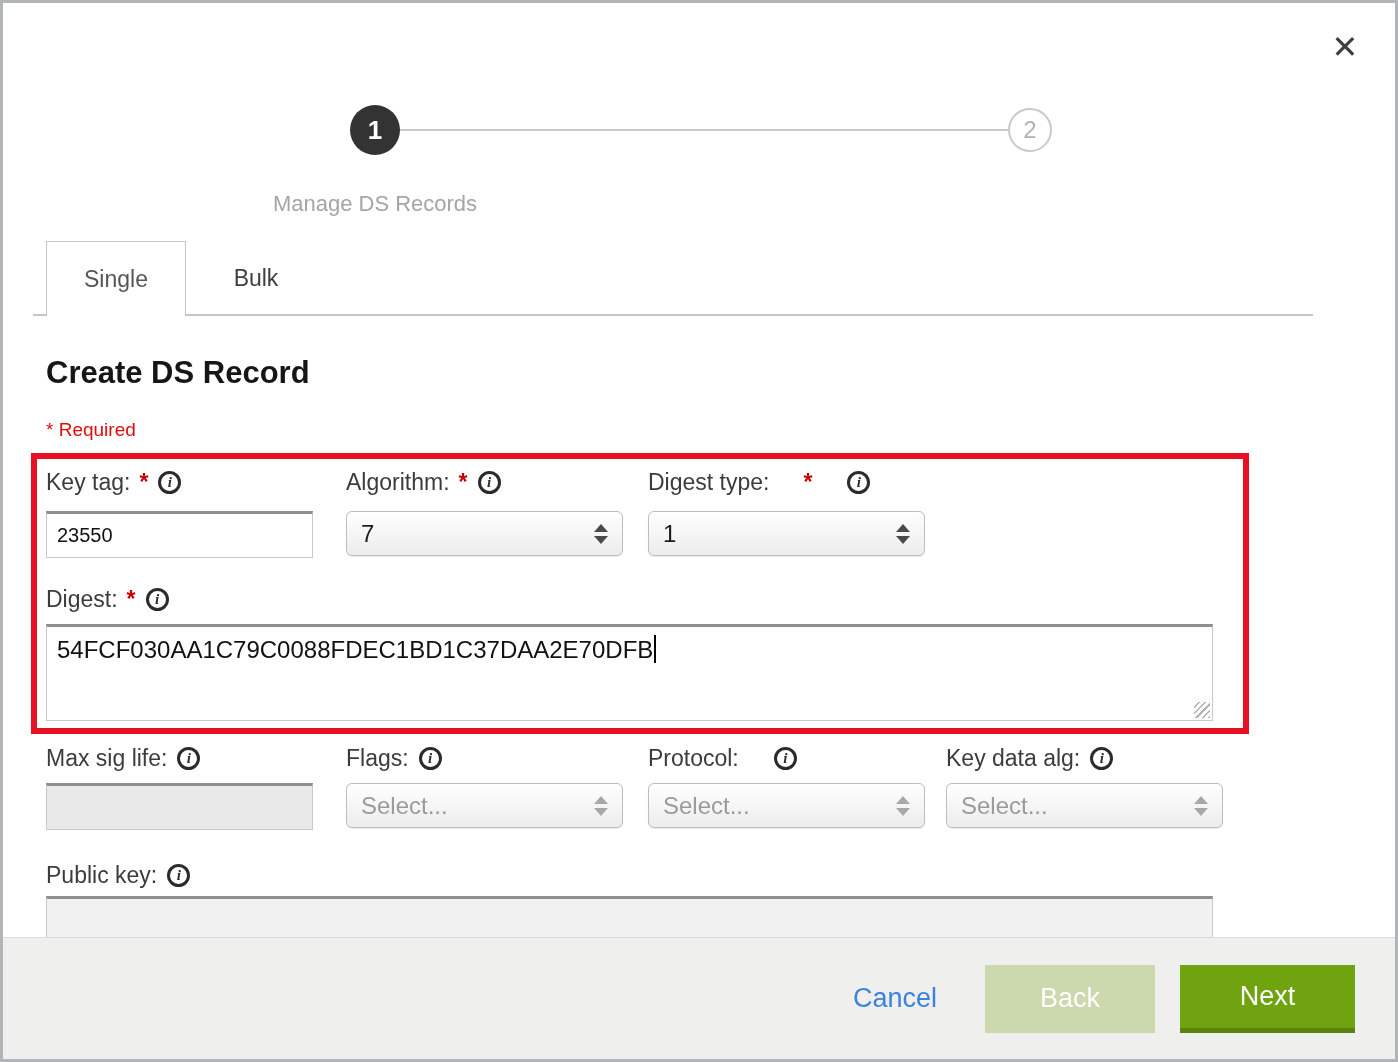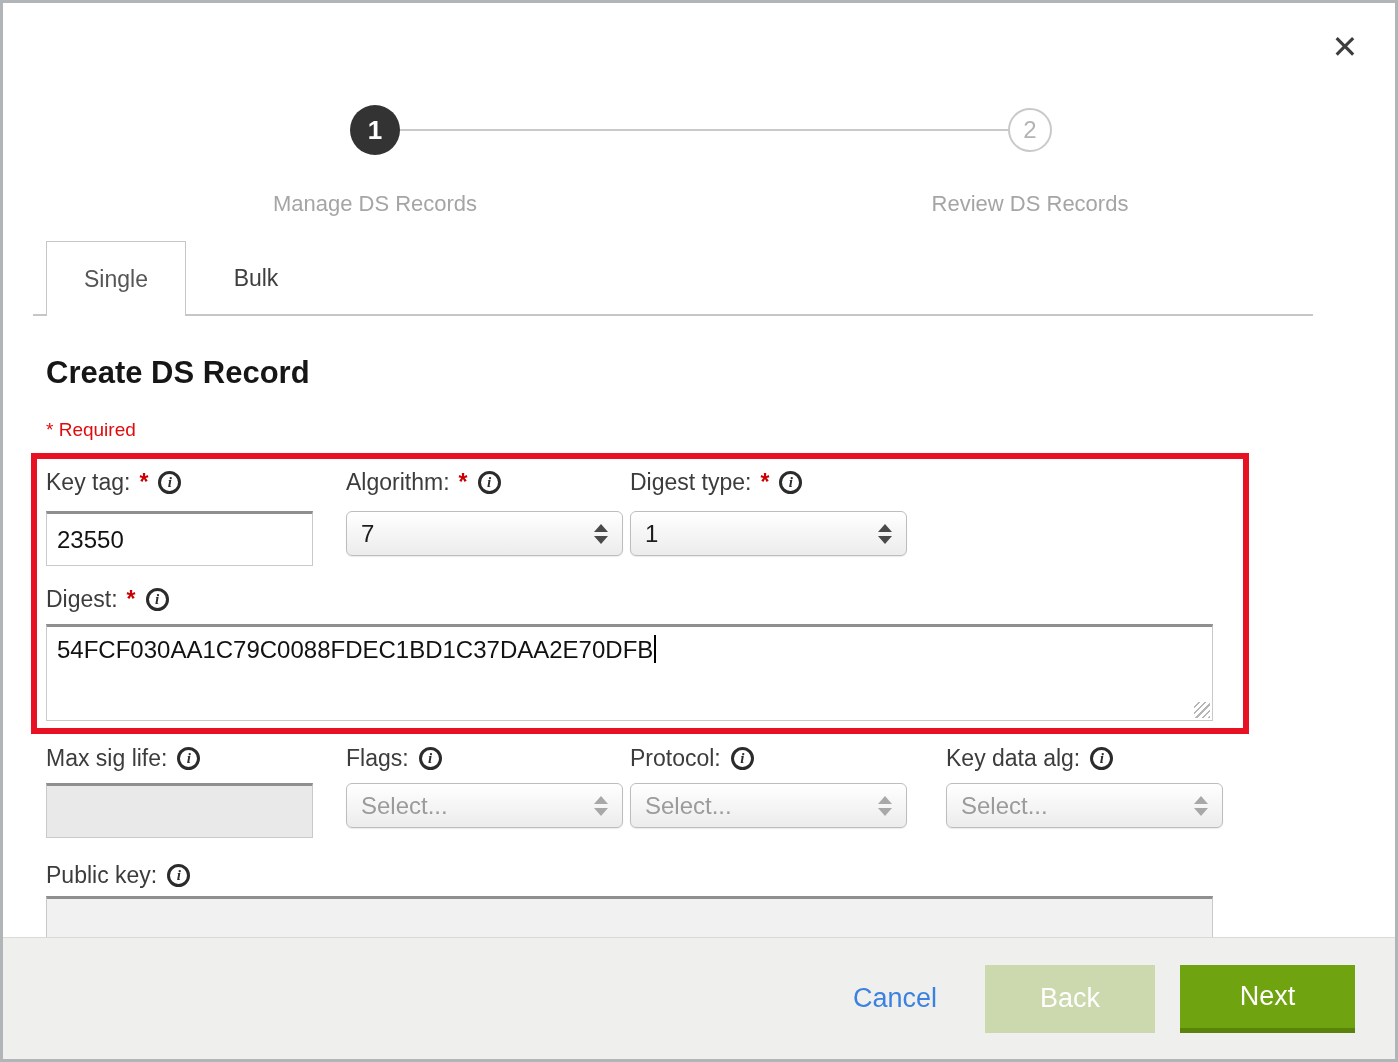--- a/index.html
+++ b/index.html
@@ -93,24 +93,24 @@
   .red-star { color: #cc0000; font-size: 23px; font-weight: bold; margin-left: 9px; }
   .info-icon {
     width: 23px; height: 23px; margin-left: 10px;
     border: 3px solid #2b2b2b; border-radius: 50%;
     display: inline-flex; align-items: center; justify-content: center;
     font-family: "Liberation Serif", serif;
     font-style: italic; font-weight: bold; font-size: 15px; color: #2b2b2b;
     flex: none;
   }
   .text-input {
-    position: absolute; height: 55px; width: 267px;
+    position: absolute; height: 47px; width: 267px;
     border: 1px solid #c9c9c9; border-top: 3px solid #8f8f8f;
     background: #ffffff; padding: 0 10px;
-    font-size: 24px; color: #111;
+    font-size: 20px; color: #111;
     font-family: "Liberation Sans", "DejaVu Sans", sans-serif;
   }
   .text-input:disabled, .text-input.disabled { background: #e9e9e9; }
 
   .fake-select {
     position: absolute; height: 45px; width: 277px;
     border: 1px solid #bdbdbd; border-radius: 6px;
     background: linear-gradient(#ffffff, #ececec);
     box-shadow: 0 1px 1px rgba(0,0,0,0.08);
     display: flex; align-items: center; justify-content: space-between;
@@ -137,21 +137,21 @@
   }
   .resize-handle {
     position: absolute; right: 2px; bottom: 2px; width: 16px; height: 16px;
     background: repeating-linear-gradient(135deg, transparent, transparent 3px, #b5b5b5 3px, #b5b5b5 4.5px);
     cursor: nwse-resize;
   }
 
   
   .col1 { left: 43px; }
   .col2 { left: 343px; }
-  .col3 { left: 627px; }
+  .col3 { left: 645px; gap: 25px; }
   .col4 { left: 943px; }
   .row1-label { top: 466px; }
   .row1-input { top: 508px; }
   .digest-label { top: 583px; }
   .digest-area { left: 43px; top: 621px; width: 1167px; height: 97px; }
   .row2-label { top: 742px; }
   .row2-input { top: 780px; }
   .pubkey-label { top: 859px; }
   .pubkey-area {
     left: 43px; top: 893px; width: 1167px; height: 46px;
@@ -180,21 +180,20 @@
 <body>
 
 <div class="modal">
 
   <div class="close-btn">✕</div>
 
   <div class="step-line"></div>
   <div class="step-circle active">1</div>
   <div class="step-circle inactive">2</div>
   <div class="step-label first">Manage DS Records</div>
-  <div class="step-label second">Review DS Records</div>
 
   <div class="tab-baseline"></div>
   <div class="tab plain">Bulk</div>
   <div class="tab active">Single</div>
 
   <div class="page-title">Create DS Record</div>
   <div class="required-note">* Required</div>
 
   <div class="highlight-box"></div>
 

